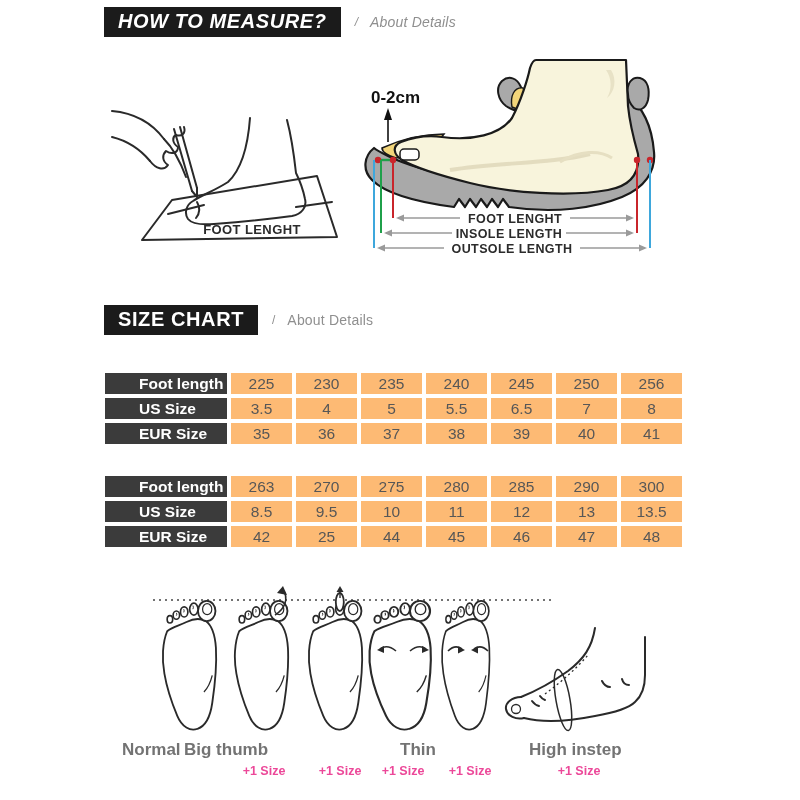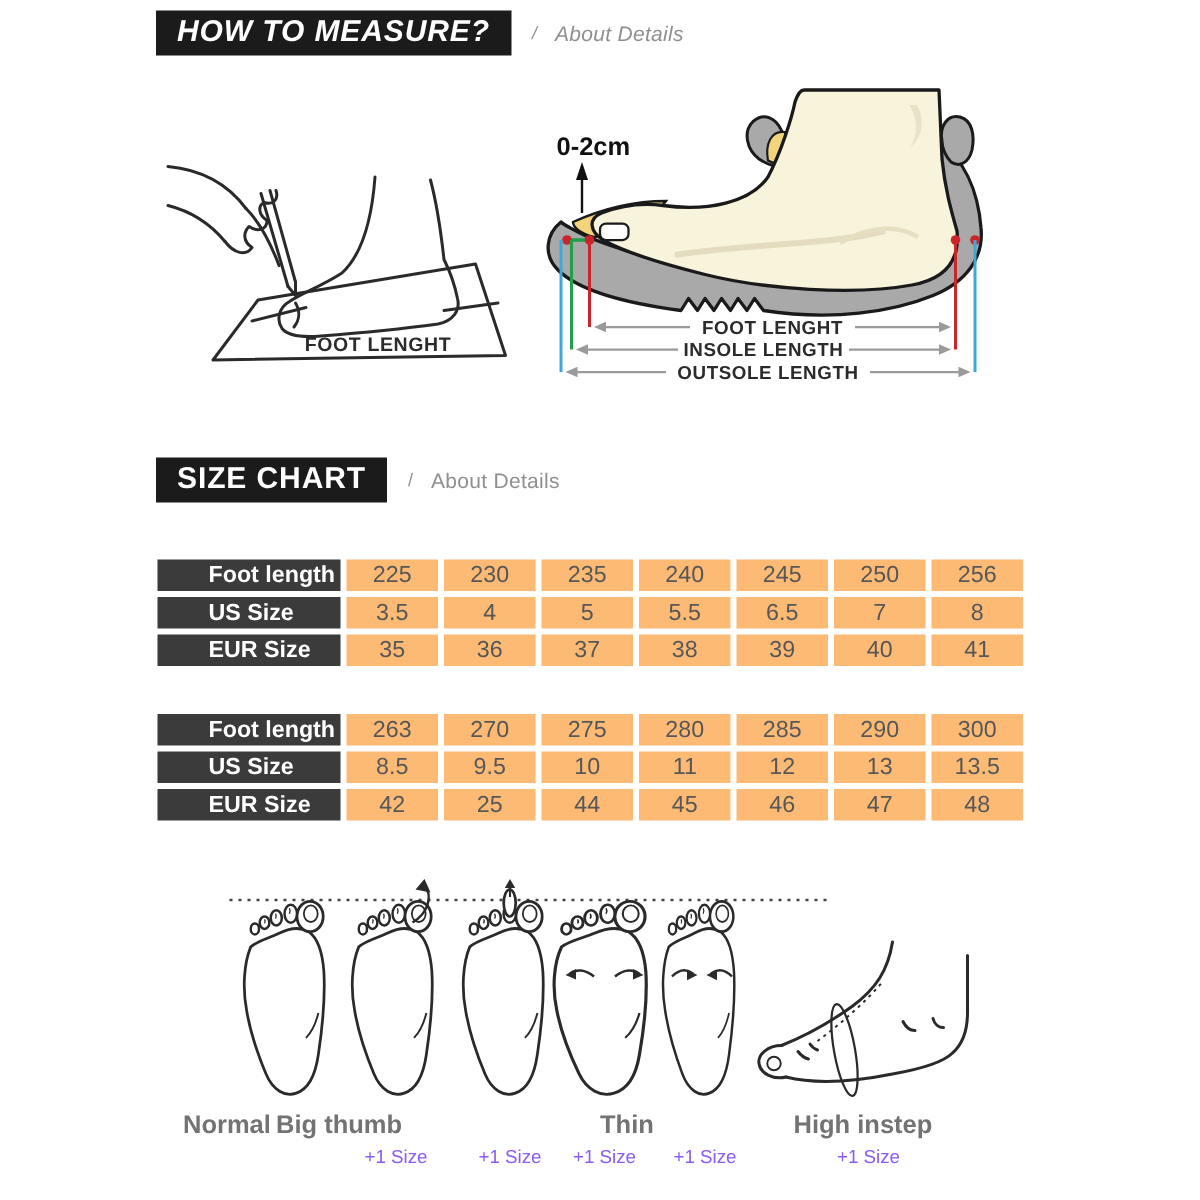--- a/index.html
+++ b/index.html
@@ -18,21 +18,21 @@
               grid-template-columns:122px repeat(7,1fr);gap:4px;grid-auto-rows:21px;}
   .th{background:#3b3b3b;color:#fff;font-weight:700;font-size:15.5px;
       display:flex;align-items:center;padding-left:34px;}
   .td{background:#fdba74;color:#575757;font-size:15.5px;
       display:flex;align-items:center;justify-content:center;}
 
   
   .foot-label{position:absolute;top:740px;width:140px;
               font-weight:700;font-size:17px;color:#737373;}
   .plus-label{position:absolute;top:764px;width:100px;text-align:center;
-              font-weight:400;font-size:12.5px;color:#8b5cf6;}
+              font-weight:700;font-size:12.5px;color:#ec4899;}
 
   
   .illus{position:absolute;}
   svg text{font-family:"Liberation Sans",sans-serif;}
   .dim-text{font-size:12.5px;font-weight:700;fill:#2b2b2b;letter-spacing:.4px;}
   .gap-text{font-size:17px;font-weight:700;fill:#111;}
   .paper-text{font-size:13px;font-weight:700;fill:#2b2b2b;letter-spacing:.4px;}
   .ink{stroke:#2a2a2a;stroke-width:2;fill:none;stroke-linecap:round;stroke-linejoin:round;}
   .dimline{stroke:#9a9a9a;stroke-width:1.5;}
 </style>

